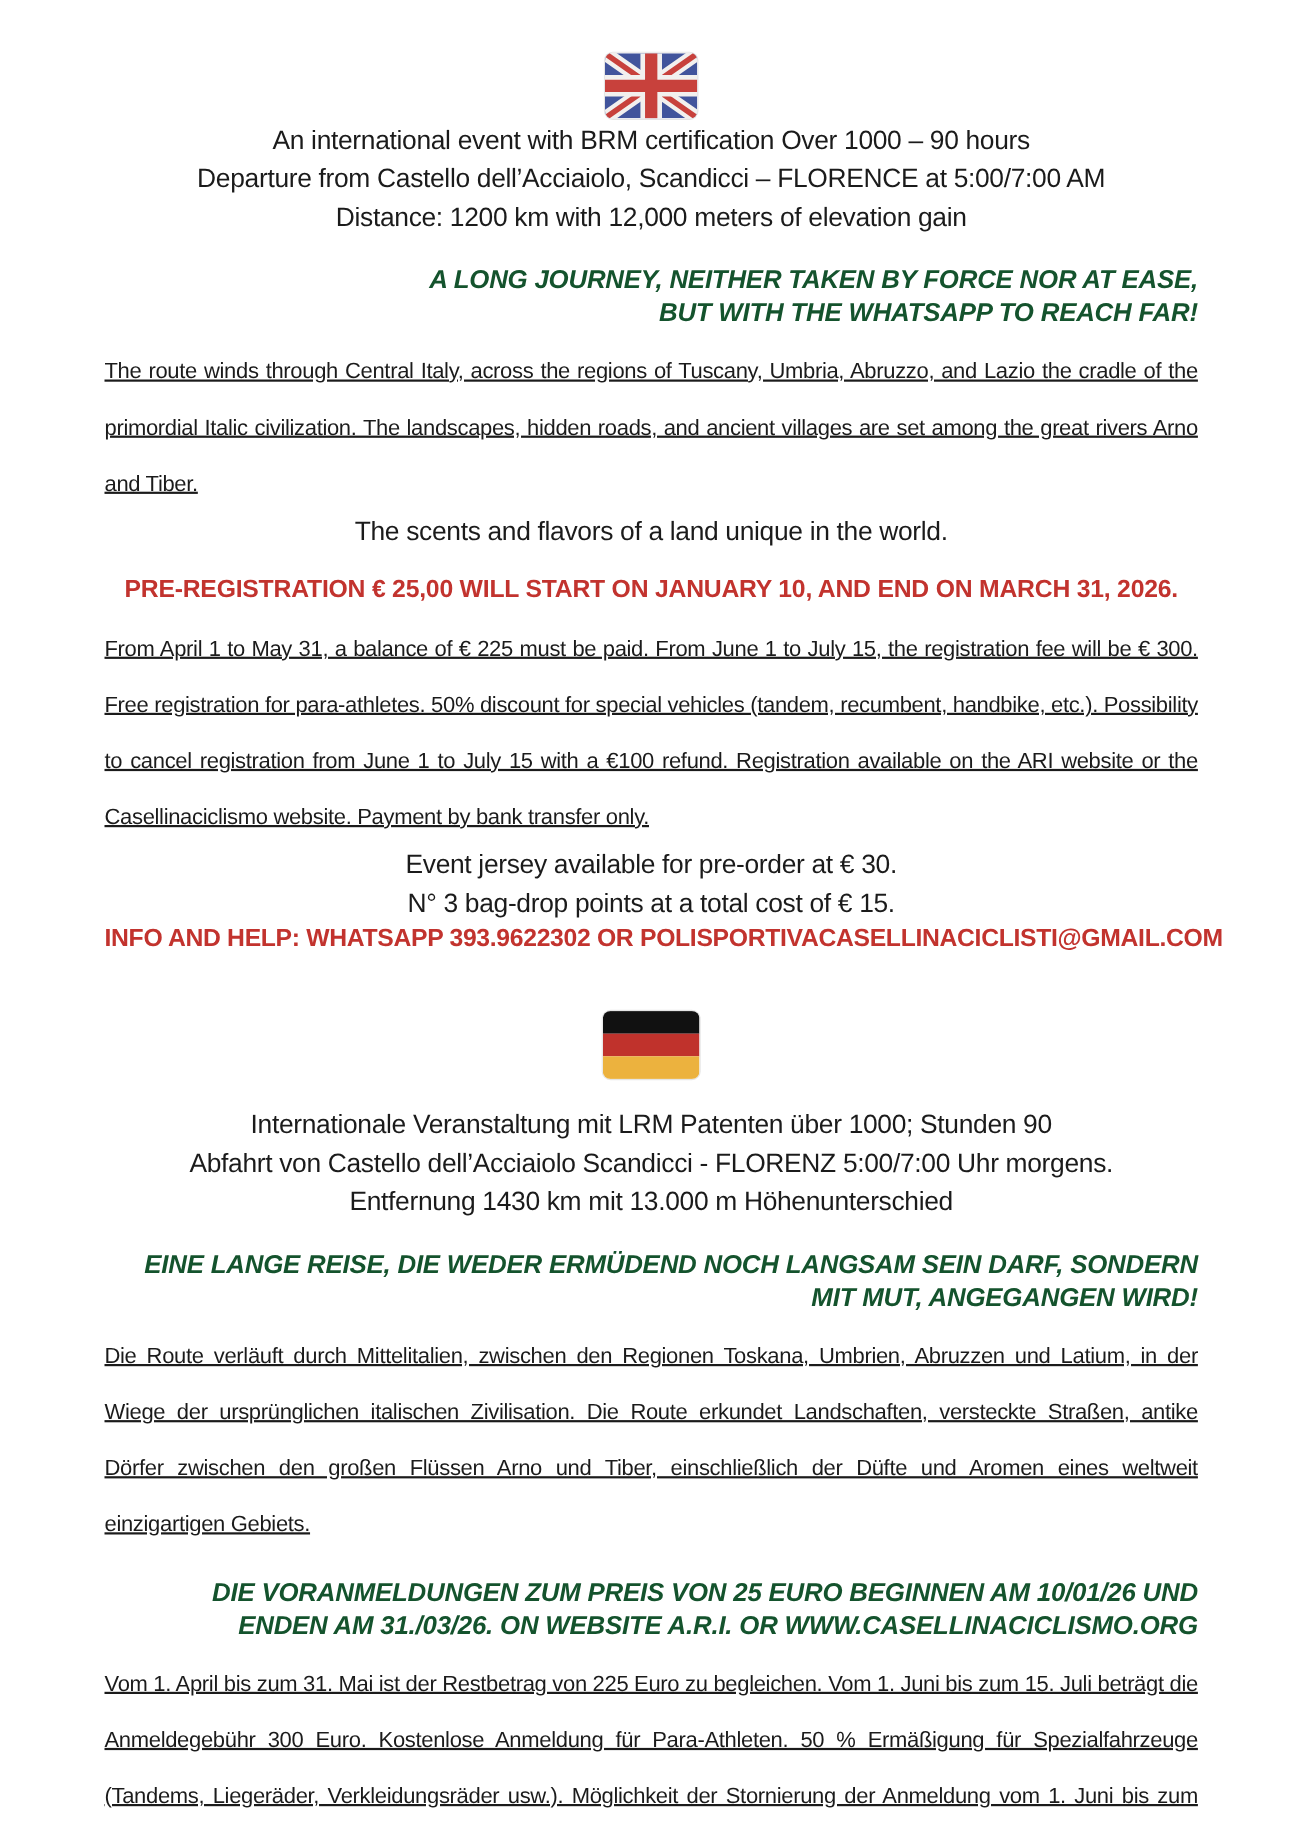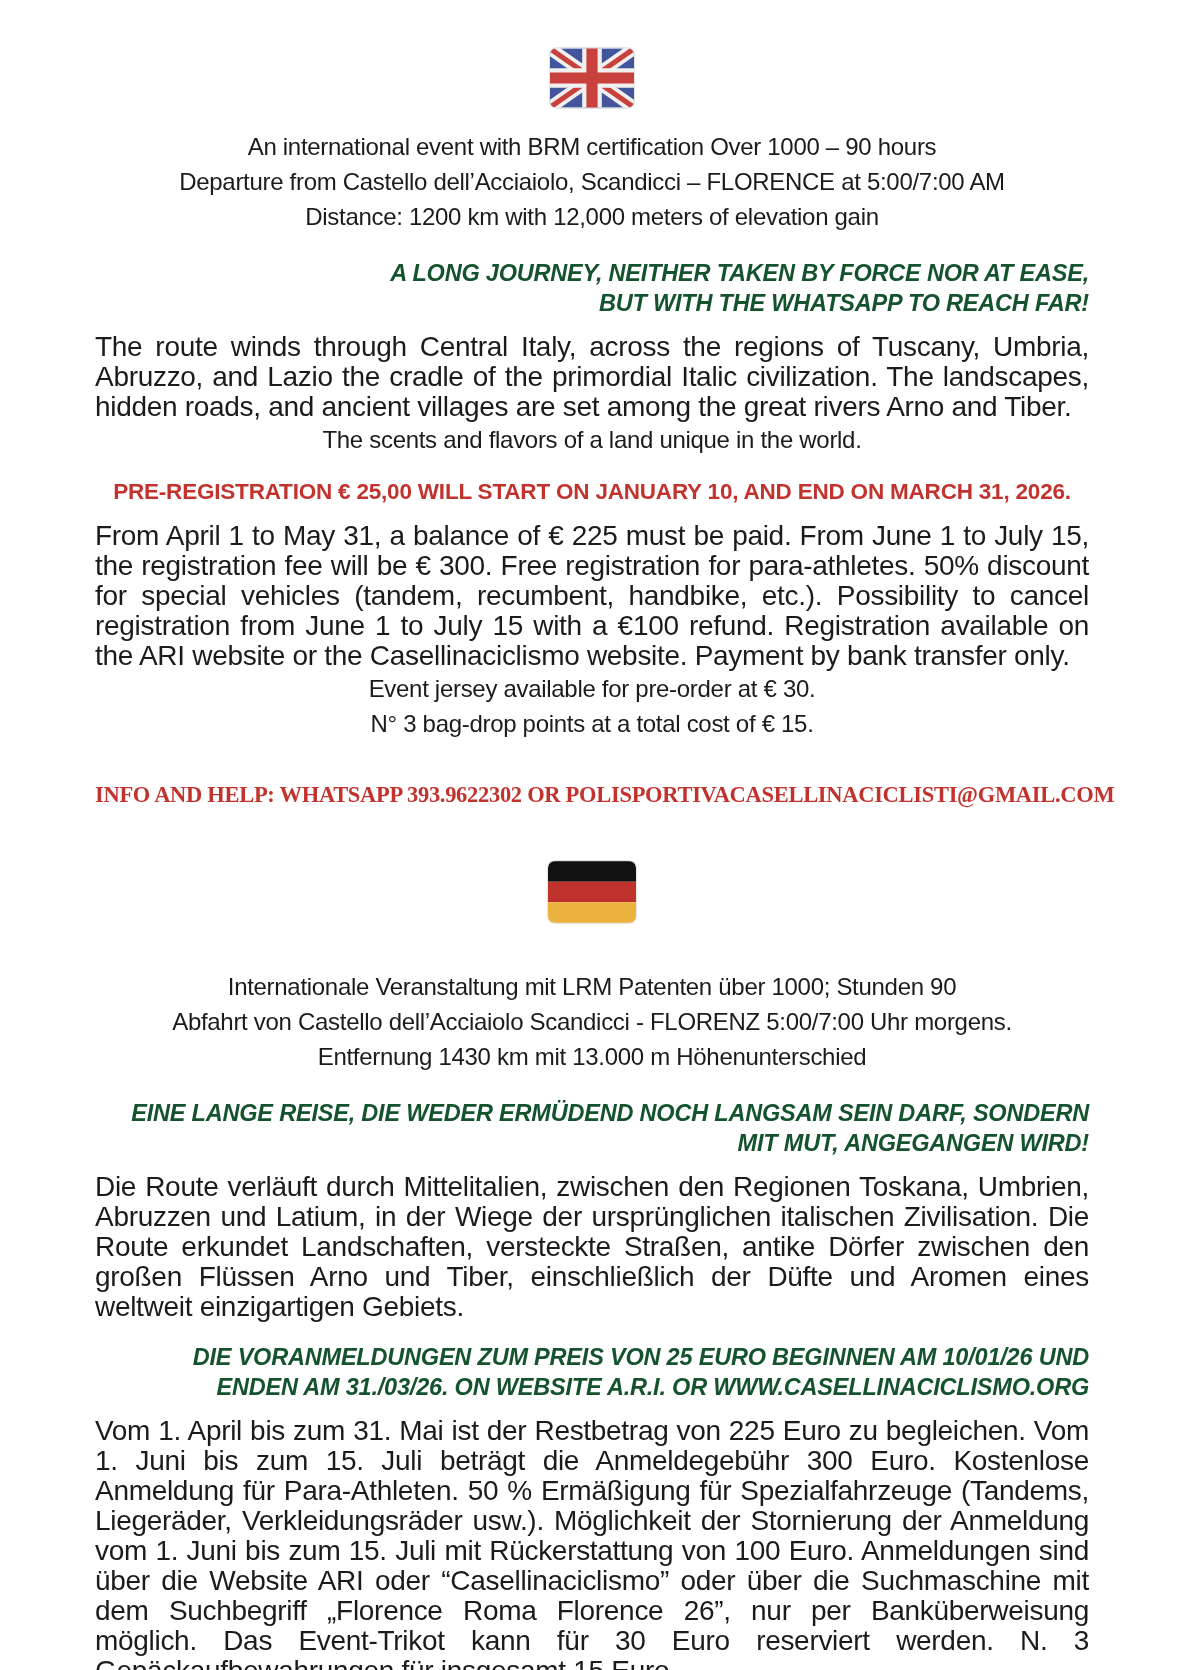--- a/index.html
+++ b/index.html
@@ -14,39 +14,39 @@
   .uk-flag{margin-top:48px;}
   .de-flag{margin-top:52px;}
   .intro{line-height:35px;font-size:24px;text-align:center;letter-spacing:-0.3px;color:#1b1b1b;}
   .intro div{white-space:nowrap;}
   .slogan{
     color:#14532d;font-weight:bold;font-style:italic;
     font-size:23.5px;line-height:30px;text-align:right;letter-spacing:-0.2px;
   }
   .slogan div{white-space:nowrap;}
   .para{
-    font-size:28px;line-height:30px;text-align:justify;letter-spacing:-0.3px;
-    text-justify:inter-word;color:#1b1b1b;
+    font-size:20px;line-height:51px;text-align:justify;letter-spacing:-0.3px;
+    text-justify:inter-word;color:#1b1b1b;text-decoration:underline;
   }
   .center-line{font-size:24px;line-height:35px;text-align:center;letter-spacing:-0.3px;}
   .red-line{
     color:#c2332e;font-weight:bold;font-size:22.5px;line-height:30px;
     text-align:center;white-space:nowrap;letter-spacing:-0.2px;
   }
   .contact{
     color:#c2332e;font-weight:bold;font-size:22.5px;line-height:28px;
     text-align:center;white-space:nowrap;letter-spacing:-0.3px;
   }
   
   .mt14{margin-top:14px;}
-  .mt18{margin-top:21px;}
+  .mt18{margin-top:2px;}
   .mt20{margin-top:20px;}
   .mt24{margin-top:24px;}
-  .mt40{margin-top:40px;font-family:Liberation Serif, serif;}
-  .mt46{margin-top:46px;}
+  .mt40{}
+  .mt46{margin-top:24px;}
 </style>
 </head>
 <body>
 
 <div class="page">
   <div class="content">
 
     <section>
       <div class="flag-wrap uk-flag">
         <span class="flag">

